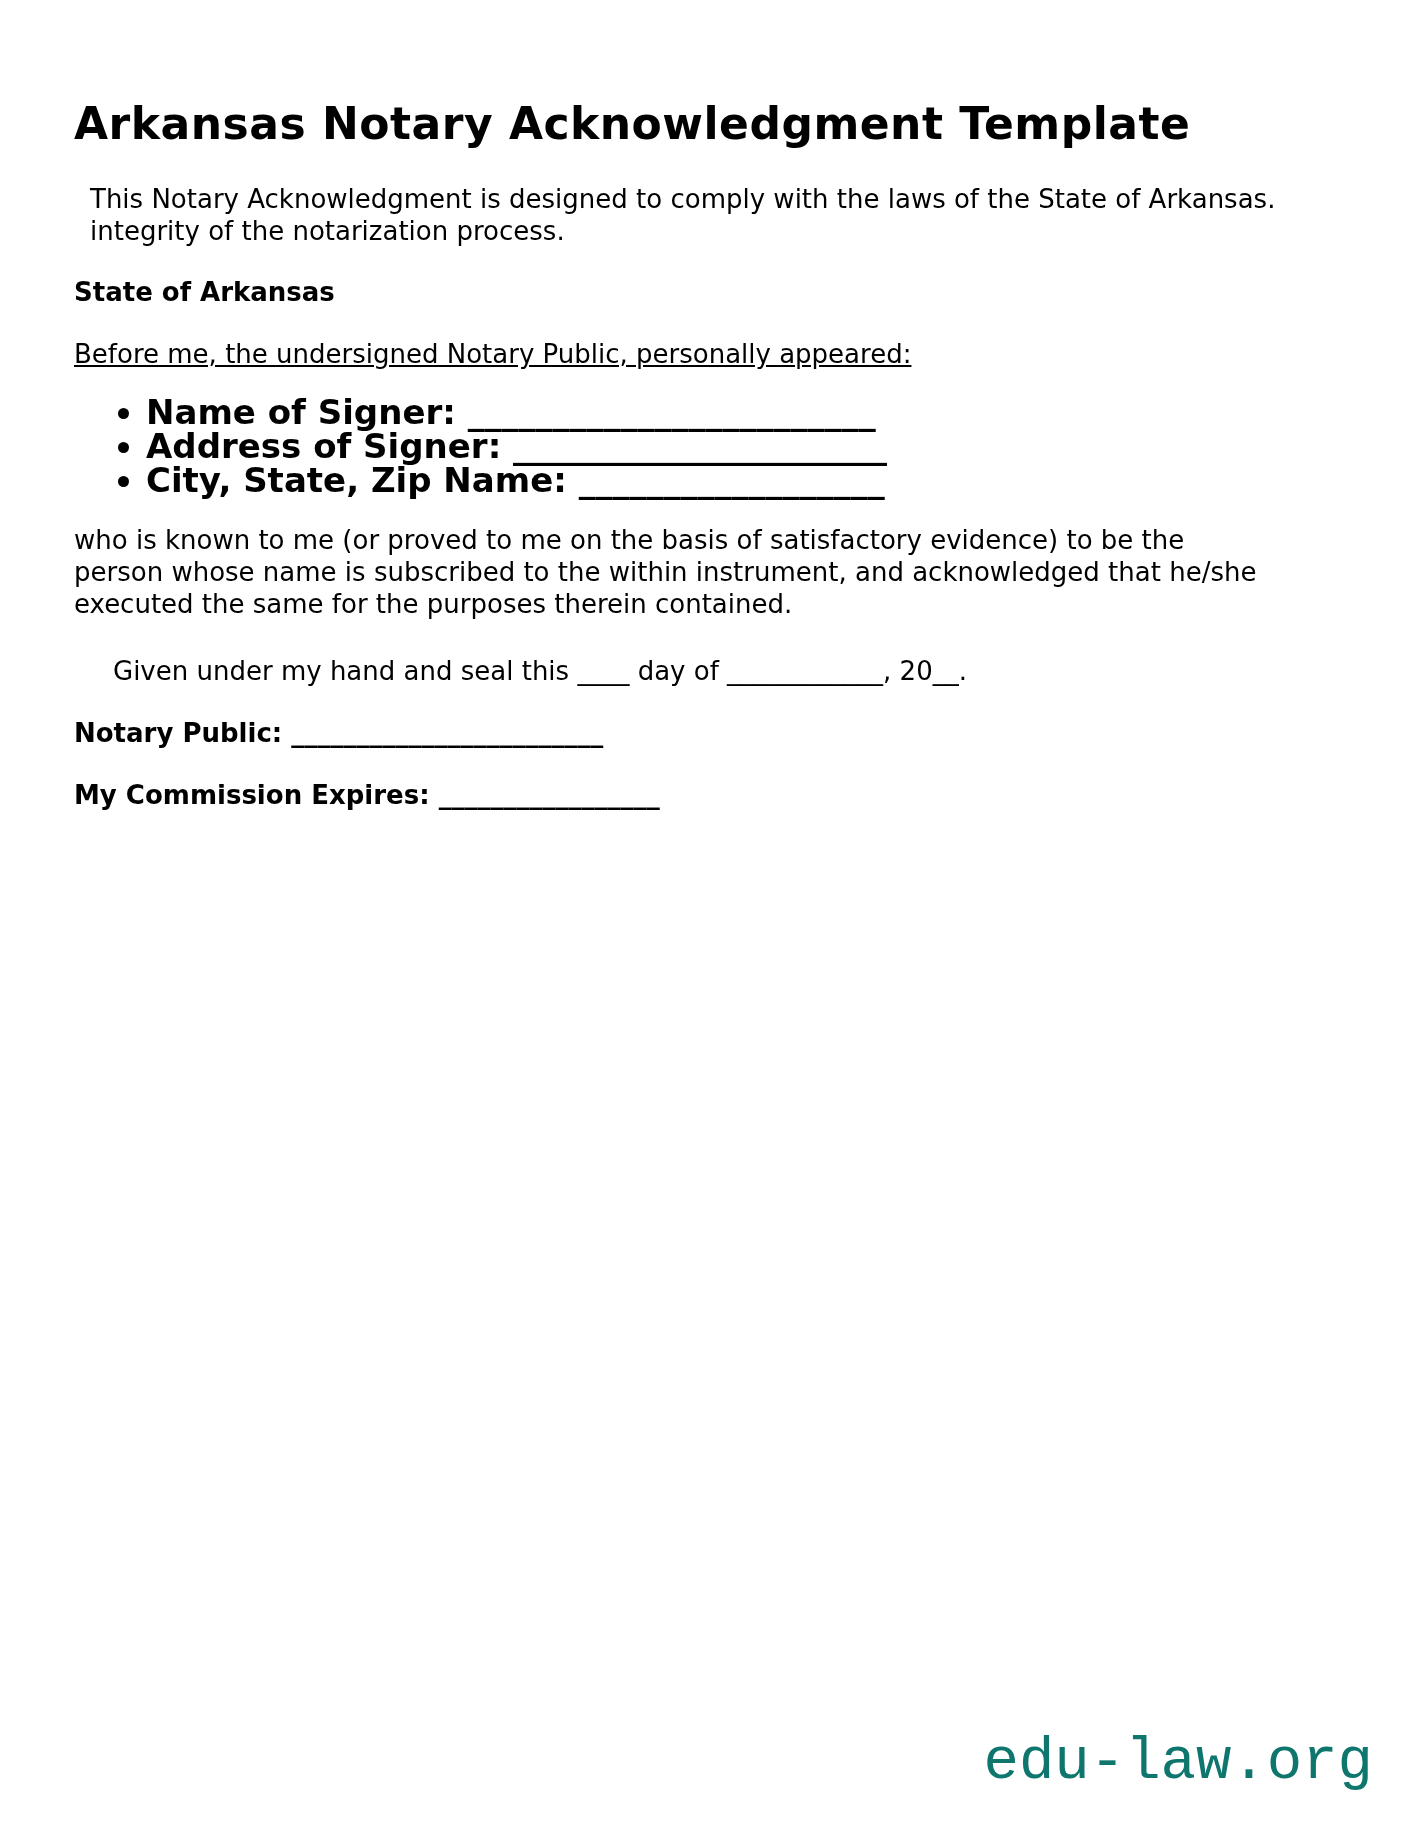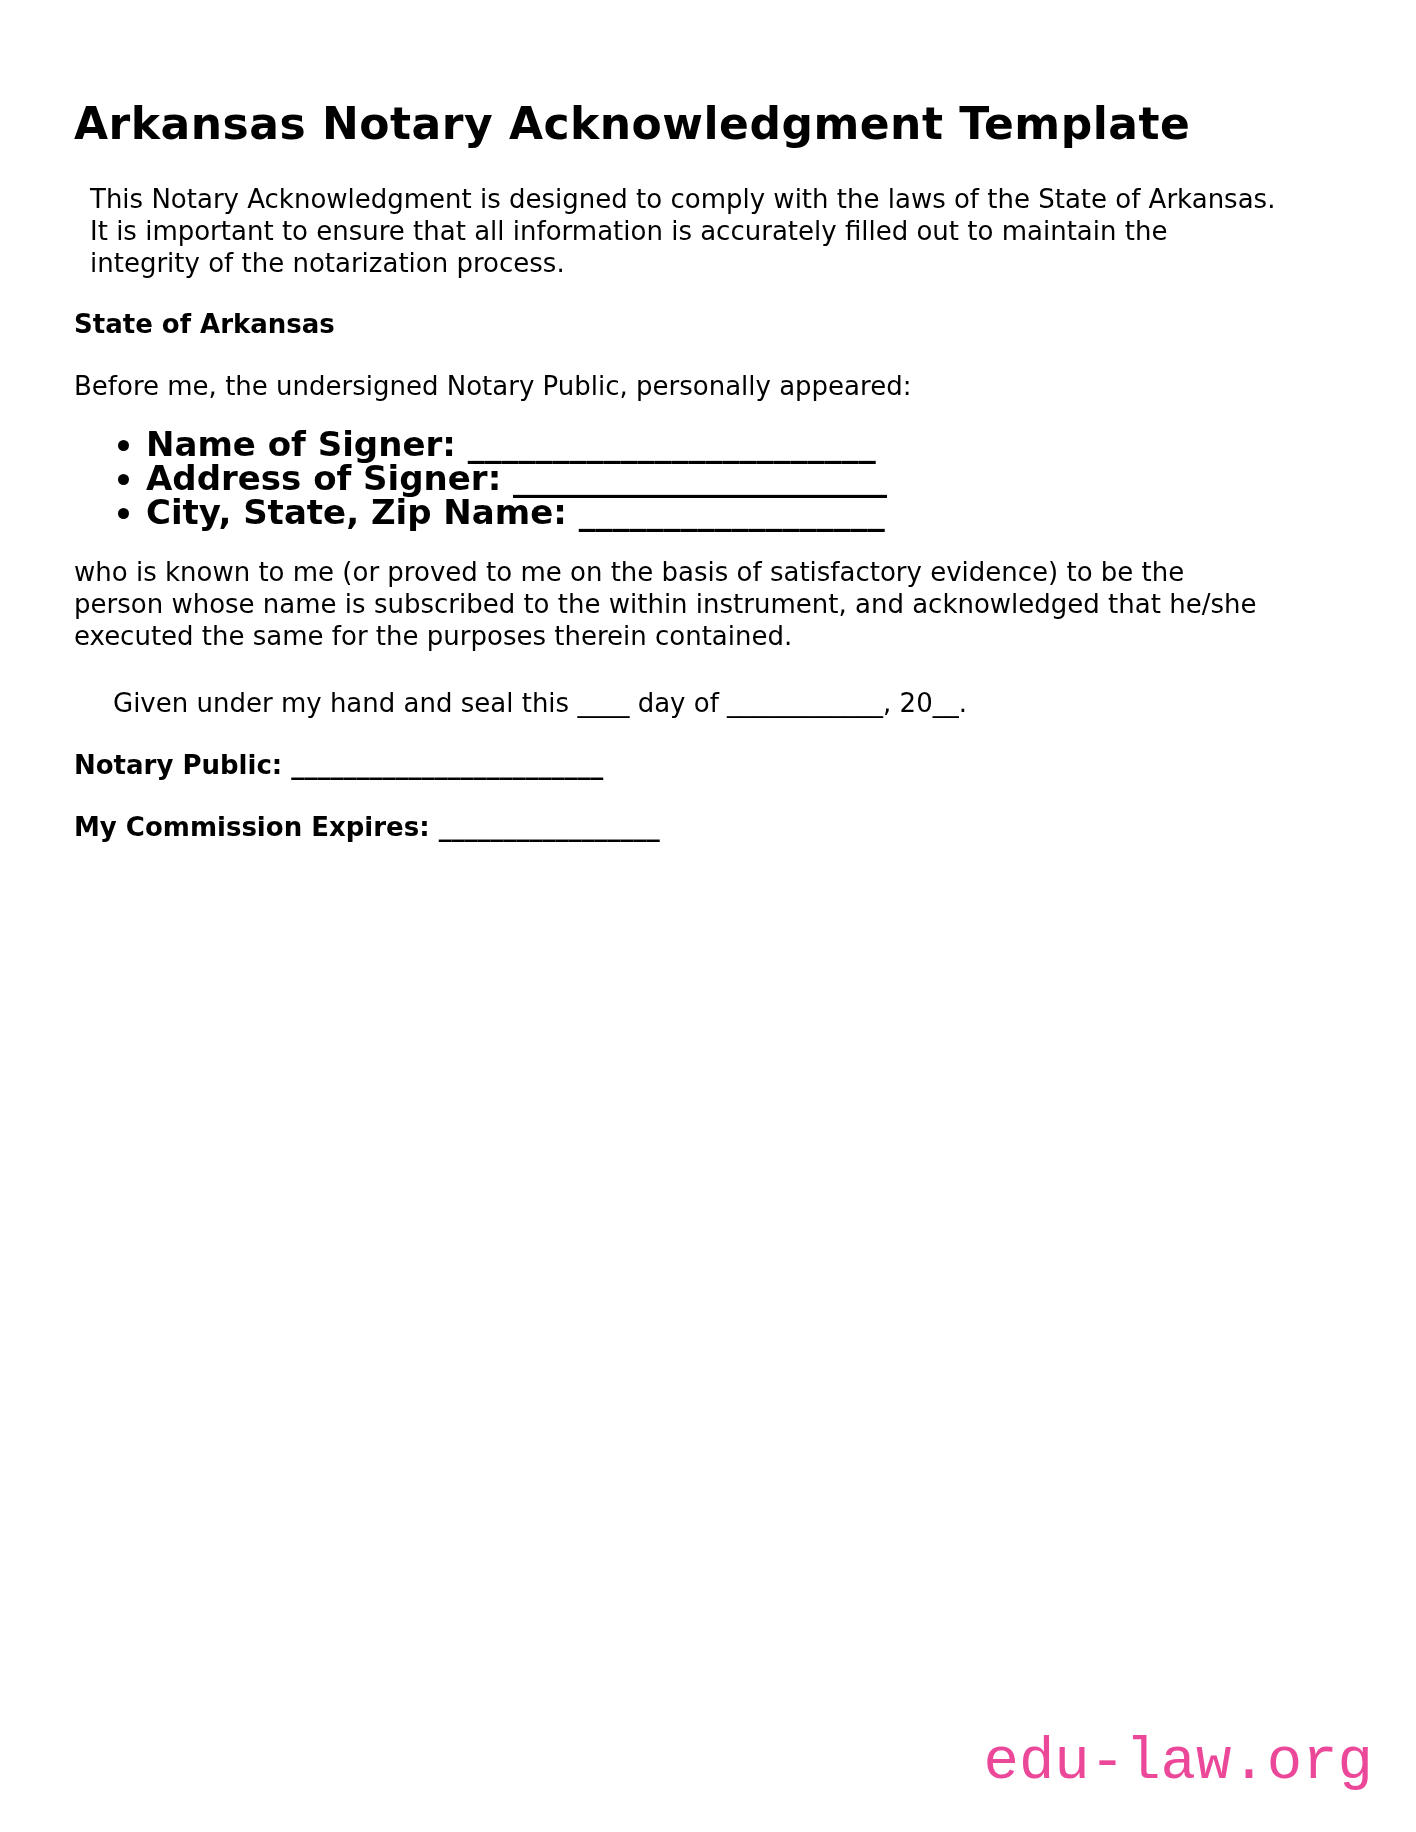--- a/index.html
+++ b/index.html
@@ -34,21 +34,21 @@
   }
   .para .line { white-space: nowrap; }
   .intro { margin-top: 35px; margin-left: 16px; }
   .state-heading {
     font-size: 26px;
     line-height: 32px;
     font-weight: bold;
     margin: 29px 0 0 0;
     white-space: nowrap;
   }
-  .appeared { margin-top: 30px; white-space: nowrap; }
+  .appeared { margin-top: 30px; white-space: nowrap; text-decoration: underline; }
   ul.signer-list {
     margin: 25px 0 0 0;
     padding: 0 0 0 72px;
     list-style: disc outside;
   }
   ul.signer-list li {
     font-size: 34px;
     line-height: 34px;
     font-weight: bold;
     white-space: nowrap;
@@ -62,34 +62,33 @@
     margin: 30px 0 0 0;
     white-space: nowrap;
   }
   .footer-site {
     position: absolute;
     top: 1732px;
     right: 43px;
     font-family: "Liberation Mono", "DejaVu Sans Mono", monospace;
     font-size: 59px;
     line-height: 62px;
-    color: #ec4899;
+    color: #0f766e;
     white-space: nowrap;
   }
 </style>
 </head>
 <body>
 
 <div class="page">
 
   <h1 class="doc-title">Arkansas Notary Acknowledgment Template</h1>
 
   <div class="para intro">
     <div class="line">This Notary Acknowledgment is designed to comply with the laws of the State of Arkansas.</div>
-    <div class="line">It is important to ensure that all information is accurately filled out to maintain the</div>
     <div class="line">integrity of the notarization process.</div>
   </div>
 
   <h2 class="state-heading">State of Arkansas</h2>
 
   <p class="para appeared">Before me, the undersigned Notary Public, personally appeared:</p>
 
   <ul class="signer-list">
     <li>Name of Signer: ________________________</li>
     <li>Address of Signer: ______________________</li>

